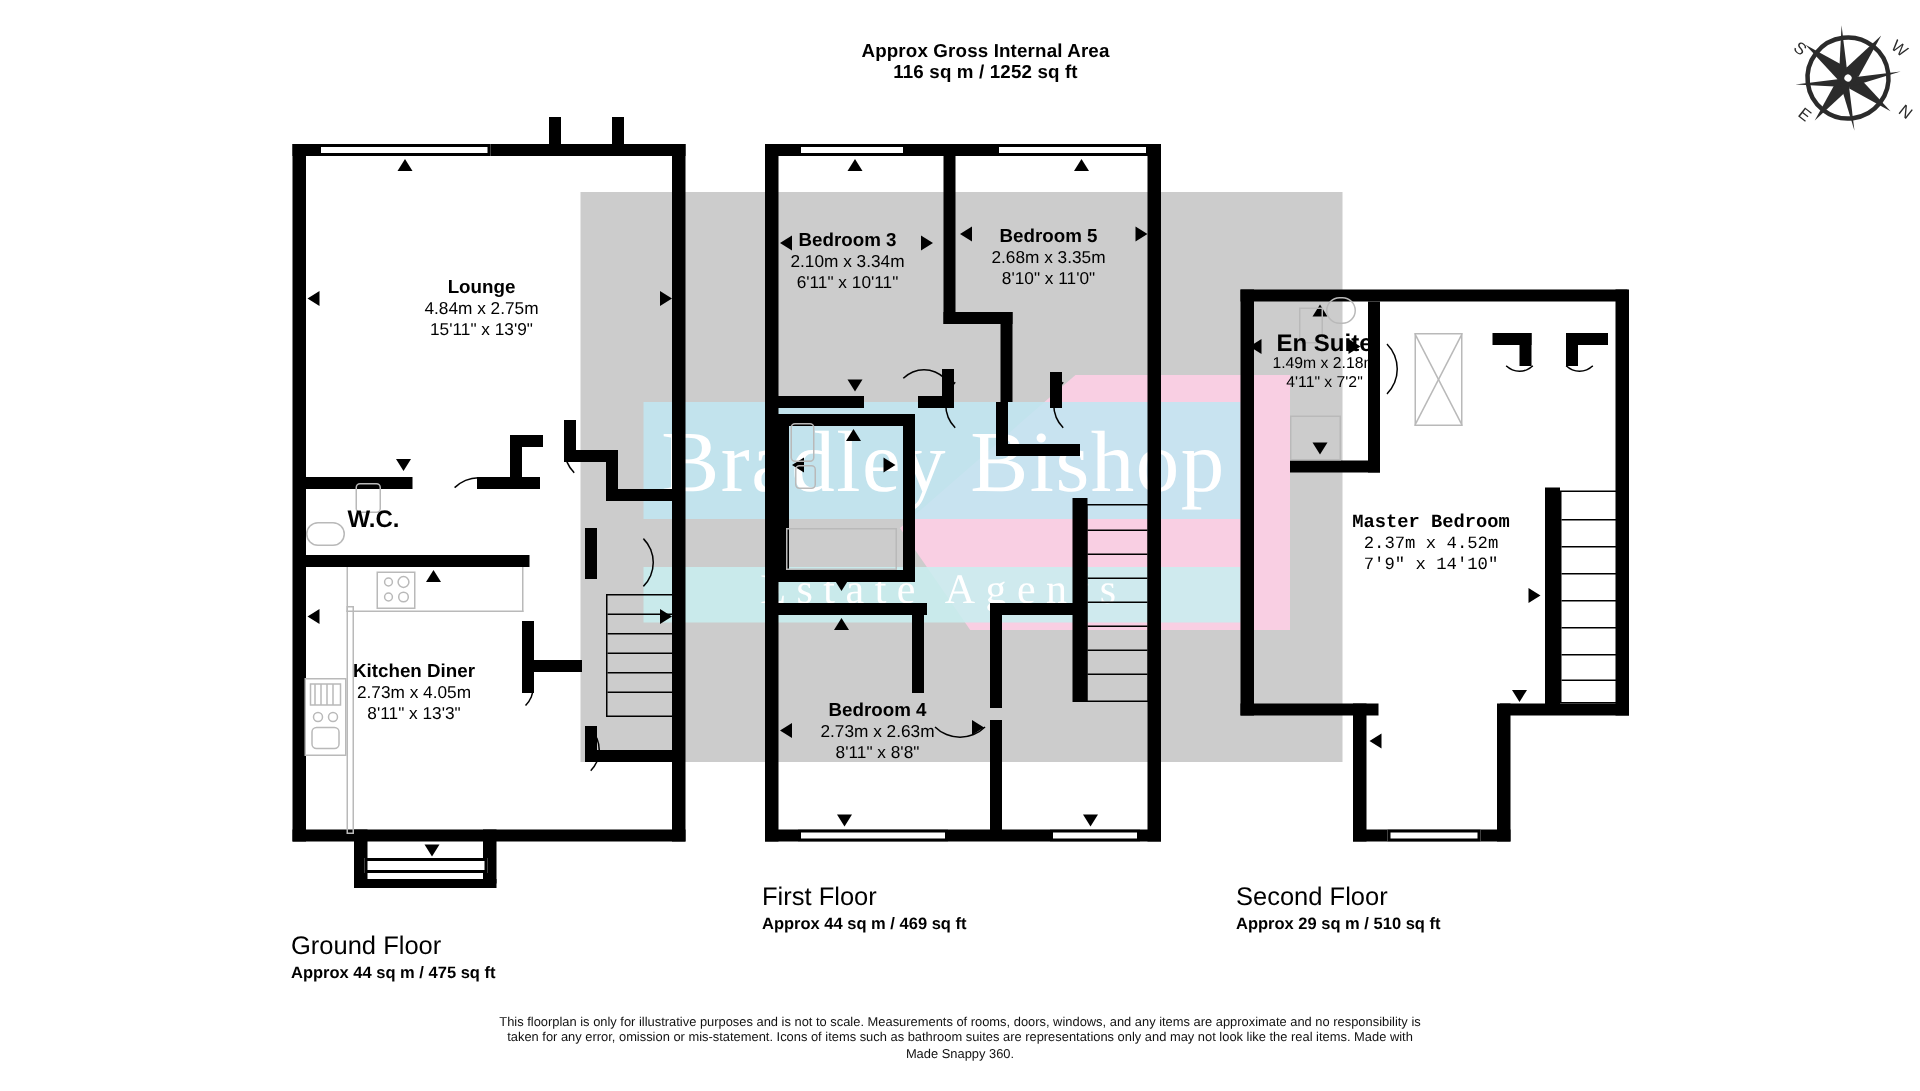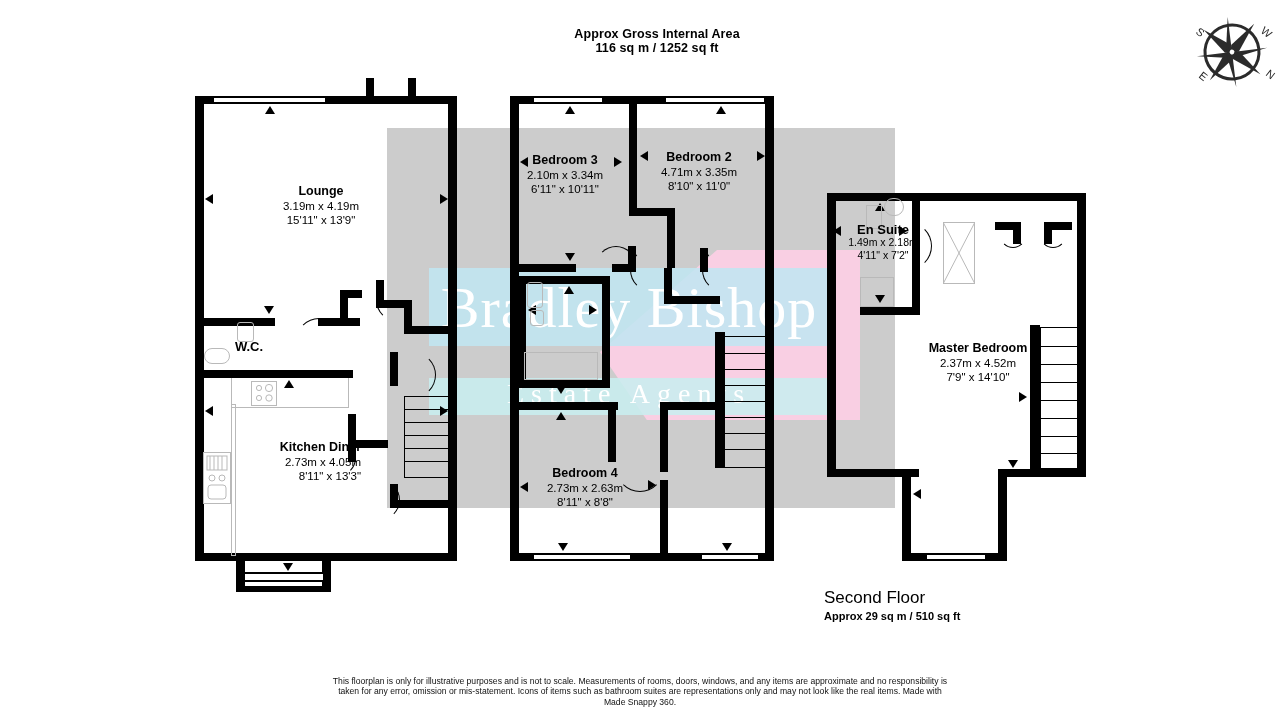--- a/index.html
+++ b/index.html
@@ -56,21 +56,21 @@
   .ar-d{border-left:5px solid transparent;border-right:5px solid transparent;border-top:8px solid #000;}
 
   
   .swing{position:absolute;border:1.6px solid #000;border-radius:50%;
          background:transparent;box-sizing:border-box;}
 
   
   .room{position:absolute;text-align:center;white-space:nowrap;}
   .room .nm{font-size:12.5px;font-weight:bold;line-height:15px;}
   .room .dm{font-size:11.5px;line-height:14px;}
-  .room.small .nm{font-size:13px;line-height:13px;}
+  .room.small .nm{font-size:16px;line-height:13px;}
   .room.small .dm{font-size:10.5px;line-height:12.5px;}
 
   
   .floorcap{position:absolute;white-space:nowrap;}
   .floorcap .ttl{font-size:17px;line-height:21px;}
   .floorcap .sub{font-size:11px;font-weight:bold;line-height:16px;}
 
   
   .disclaimer{
     position:absolute;left:330px;top:676px;width:620px;text-align:center;
@@ -203,25 +203,25 @@
     </div>
 
     <div class="wall" style="left:236px;top:553px;width:9px;height:36px;"></div>
     <div class="wall" style="left:322px;top:553px;width:9px;height:36px;"></div>
     <div class="wall" style="left:236px;top:586px;width:95px;height:6px;"></div>
     <div class="win" style="left:243px;top:572px;width:82px;height:10px;"></div>
     <div class="ar ar-d" style="left:283px;top:563px;"></div>
 
     <div class="room" style="left:231px;top:184px;width:180px;">
       <div class="nm">Lounge</div>
-      <div class="dm">3.19m x 4.19m</div>
+      <div class="dm">4.84m x 2.75m</div>
       <div class="dm">15'11" x 13'9"</div>
     </div>
 
-    <div class="room" style="left:161px;top:440px;width:200px;text-align:right;">
+    <div class="room" style="left:176px;top:440px;width:200px;">
       <div class="nm">Kitchen Diner</div>
       <div class="dm">2.73m x 4.05m</div>
       <div class="dm">8'11" x 13'3"</div>
     </div>
   </div>
 
   <div class="abs" style="left:0;top:0;width:1280px;height:727px;">
 
     <div class="wall" style="left:510px;top:96px;width:264px;height:8px;"></div>
     <div class="wall" style="left:510px;top:96px;width:9px;height:465px;"></div>
@@ -292,22 +292,22 @@
     <div class="ar ar-d" style="left:558px;top:543px;"></div>
     <div class="ar ar-d" style="left:722px;top:543px;"></div>
     <div class="wall" style="left:660px;top:480px;width:8px;height:80px;"></div>
 
     <div class="room" style="left:495px;top:153px;width:140px;">
       <div class="nm">Bedroom 3</div>
       <div class="dm">2.10m x 3.34m</div>
       <div class="dm">6'11" x 10'11"</div>
     </div>
     <div class="room" style="left:627px;top:150px;width:144px;">
-      <div class="nm">Bedroom 2</div>
-      <div class="dm">4.71m x 3.35m</div>
+      <div class="nm">Bedroom 5</div>
+      <div class="dm">2.68m x 3.35m</div>
       <div class="dm">8'10" x 11'0"</div>
     </div>
     <div class="room" style="left:513px;top:466px;width:144px;">
       <div class="nm">Bedroom 4</div>
       <div class="dm">2.73m x 2.63m</div>
       <div class="dm">8'11" x 8'8"</div>
     </div>
   </div>
 
   <div class="abs" style="left:0;top:0;width:1280px;height:727px;">
@@ -358,27 +358,35 @@
     <div class="wall" style="left:1030px;top:325px;width:10px;height:148px;"></div>
     <div class="ar ar-r" style="left:1019px;top:392px;"></div>
     <div class="ar ar-d" style="left:1008px;top:460px;"></div>
     <div class="ar ar-l" style="left:913px;top:489px;"></div>
 
     <div class="room small" style="left:820px;top:223px;width:126px;">
       <div class="nm">En Suite</div>
       <div class="dm">1.49m x 2.18m</div>
       <div class="dm">4'11" x 7'2"</div>
     </div>
-    <div class="room" style="left:898px;top:341px;width:160px;">
+    <div class="room" style="left:874px;top:341px;width:160px;font-family:Liberation Mono, monospace;">
       <div class="nm">Master Bedroom</div>
       <div class="dm">2.37m x 4.52m</div>
       <div class="dm">7'9" x 14'10"</div>
     </div>
   </div>
 
+  <div class="floorcap" style="left:194px;top:620px;">
+    <div class="ttl">Ground Floor</div>
+    <div class="sub">Approx 44 sq m / 475 sq ft</div>
+  </div>
+  <div class="floorcap" style="left:508px;top:587px;">
+    <div class="ttl">First Floor</div>
+    <div class="sub">Approx 44 sq m / 469 sq ft</div>
+  </div>
   <div class="floorcap" style="left:824px;top:587px;">
     <div class="ttl">Second Floor</div>
     <div class="sub">Approx 29 sq m / 510 sq ft</div>
   </div>
 
   <div class="disclaimer">This floorplan is only for illustrative purposes and is not to scale. Measurements of rooms, doors, windows, and any items are approximate and no responsibility is taken for any error, omission or mis-statement. Icons of items such as bathroom suites are representations only and may not look like the real items. Made with Made Snappy 360.</div>
 
 </div>
 
 </body></html>

